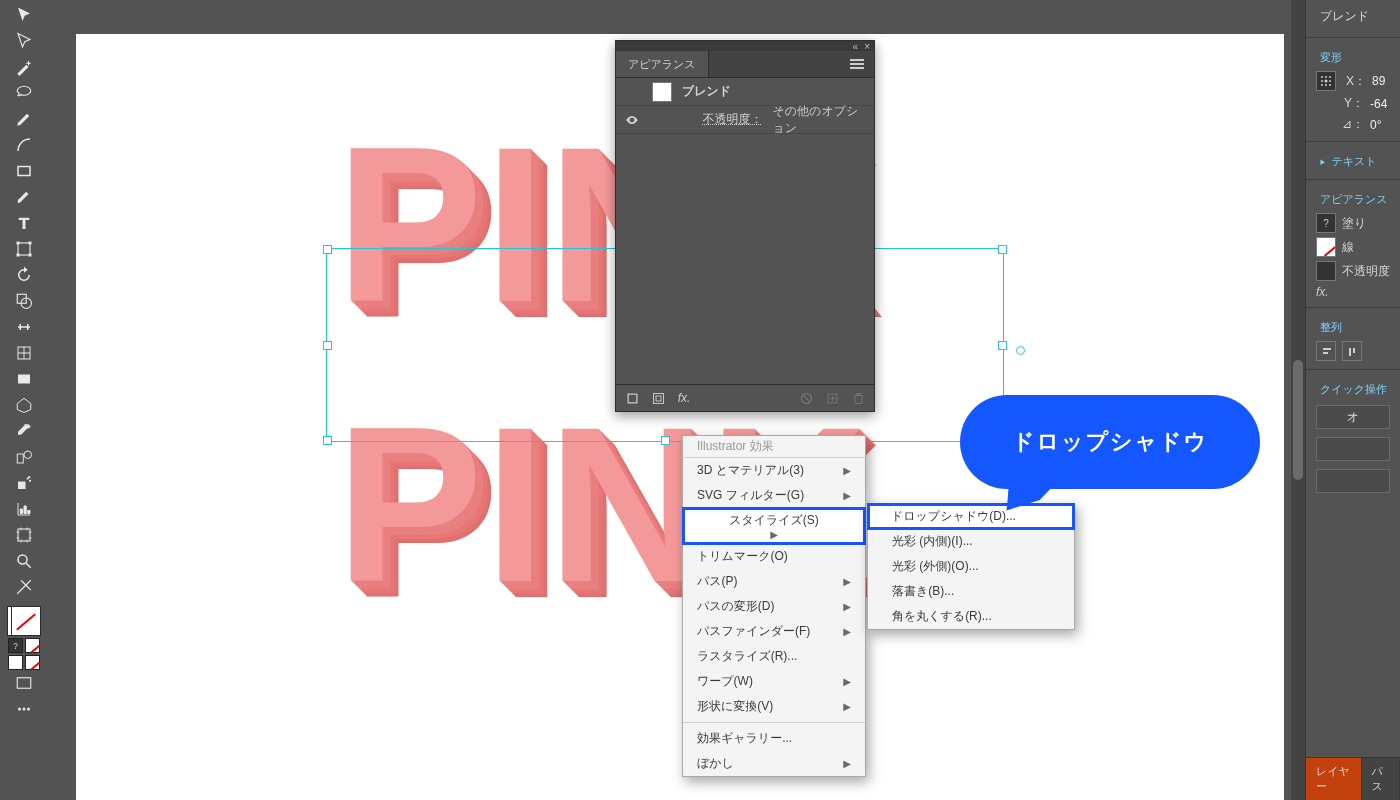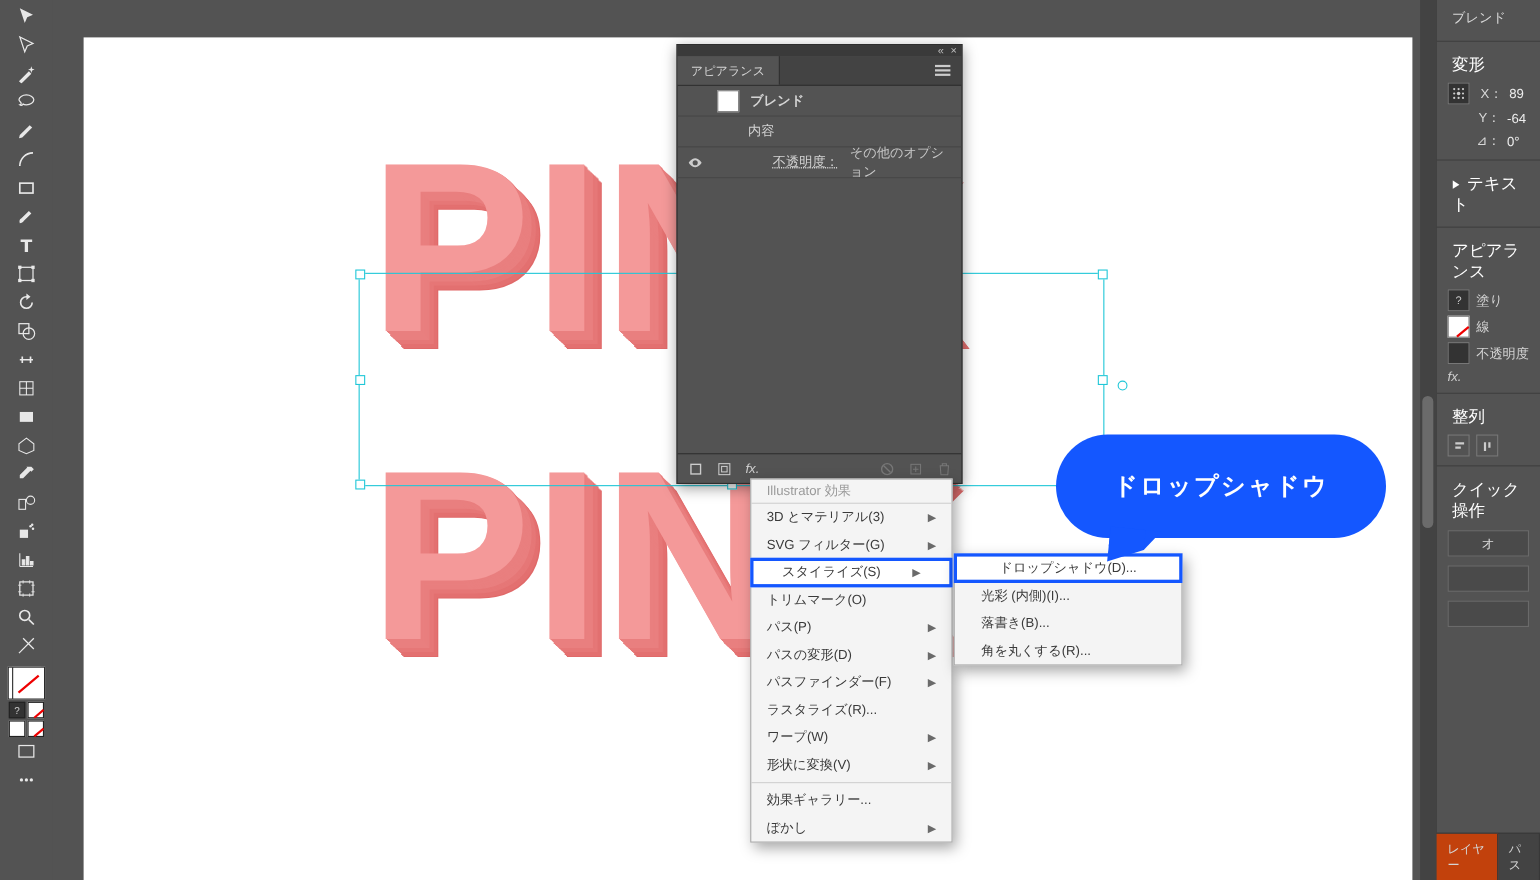--- a/index.html
+++ b/index.html
@@ -98,32 +98,32 @@
 
   
   .fx-menu{
     position:absolute; left:682px; top:435px;
     width:182px; background:#f4f4f4; color:#3a3a3a;
     border:1px solid #a9a9a9; box-shadow:3px 5px 12px rgba(0,0,0,.35);
     font-size:12px;
   }
   .fx-header{color:#9a9a9a;padding:2px 14px;border-bottom:1px solid #d0d0d0;}
   .fx-item{padding:4px 14px;display:flex;justify-content:space-between;align-items:center;cursor:default;}
-  .fx-item.hl{background:#fff;border:3px solid #1457ff;margin:-1px -1px;padding:2px 26px;}
+  .fx-item.hl{background:#fff;border:3px solid #1457ff;margin:-1px -1px;padding:2px 5px;flex-direction:column;}
   .fx-item .arrow{font-size:10px;color:#6a6a6a;}
   .fx-sep{height:1px;background:#d0d0d0;margin:3px 0;}
 
   .sub-menu{
     position:absolute; left:867px; top:503px;
     width:206px;background:#f4f4f4;color:#3a3a3a;
     border:1px solid #a9a9a9; box-shadow:3px 5px 12px rgba(0,0,0,.35);
     font-size:12px;
   }
   .sub-item{padding:4px 24px;cursor:default;}
-  .sub-item.hl{background:#fff;border:3px solid #1457ff;margin:-1px -1px;padding:2px 21px;text-align:center;}
+  .sub-item.hl{background:#fff;border:3px solid #1457ff;margin:-1px -1px;padding:2px 21px;}
 
   
   .callout{
     position:absolute; left:960px; top:395px;
     width:300px;height:94px;
     background:#1457ff;border-radius:48px;
     display:flex;align-items:center;justify-content:center;
     color:#fff;font-size:22px;font-weight:600;letter-spacing:2px;
   }
   .callout::after{
@@ -133,21 +133,21 @@
     transform:rotate(6deg);
   }
 
   
   .rprops{
     position:absolute;right:0;top:0;width:94px;height:800px;
     background:#535353;border-left:1px solid #383838;
     display:flex;flex-direction:column;font-size:12px;color:#d4d4d4;
   }
   .rp-section-title{padding:8px 10px 6px 14px;font-size:12px;color:#d8d8d8;}
-  .rp-sub{padding:6px 10px 4px 14px;color:#ffffff;font-size:15px;}
+  .rp-sub{padding:6px 10px 4px 14px;color:#7dd3fc;font-size:11px;}
   .rp-row{display:flex;align-items:center;padding:2px 6px 2px 10px;gap:6px;}
   .rp-row .lab{width:24px;text-align:right;color:#d8d8d8;}
   .rp-row .val{color:#eee;}
   .rp-line{height:1px;background:#3f3f3f;margin:6px 0;}
   .rp-tiny-icon{width:18px;height:18px;border:1px solid #777;display:inline-flex;align-items:center;justify-content:center;font-size:10px;color:#ccc;position:relative;}
   .rp-tiny-icon.q{background:#333;}
   .rp-tiny-icon.none{background:#fff;}
   .rp-tiny-icon.none::after{content:"";position:absolute;inset:2px;border-bottom:2px solid #e00;transform:rotate(-40deg);}
   .rp-tiny-icon.grid{background:#333;}
   .rp-btn{margin:4px 10px;border:1px solid #6a6a6a;background:#4a4a4a;height:22px;display:flex;align-items:center;justify-content:center;color:#ddd;}
@@ -348,25 +348,20 @@
         <div></div>
         <div></div>
       </div>
   </div>
   <div class="ap-row">
     <div class="ap-eye"></div>
     <div class="ap-swatch"></div>
     <div class="ap-label" style="font-weight:600">ブレンド</div>
   </div>
   <div class="ap-row">
-    <div class="ap-eye"></div>
-    <div style="width:18px"></div>
-    <div class="ap-label">内容</div>
-  </div>
-  <div class="ap-row">
     <div class="ap-eye">
         <svg viewBox="0 0 24 24" width="14" height="14" fill="#ccc">
           <path d="M12 5C6 5 2 12 2 12s4 7 10 7 10-7 10-7-4-7-10-7zm0 11a4 4 0 1 1 0-8 4 4 0 0 1 0 8z"></path>
         </svg>
       </div>
     <div style="width:18px"></div>
     <div class="ap-label u">不透明度：</div>
     <div class="ap-sub u">その他のオプション</div>
   </div>
   <div class="ap-body"></div>
@@ -455,20 +450,21 @@
         <span>ぼかし</span>
         <span class="arrow">▶</span>
       </div>
     </div>
 </div>
 
 <div class="sub-menu">
   <div id="sub-items">
       <div class="sub-item hl">ドロップシャドウ(D)...</div>
       <div class="sub-item">光彩 (内側)(I)...</div>
+      <div class="sub-item">光彩 (外側)(O)...</div>
       <div class="sub-item">落書き(B)...</div>
       <div class="sub-item">角を丸くする(R)...</div>
     </div>
 </div>
 
 <div class="callout">ドロップシャドウ</div>
 
 <div class="vscroll">
     <div class="thumb"></div>
   </div>

